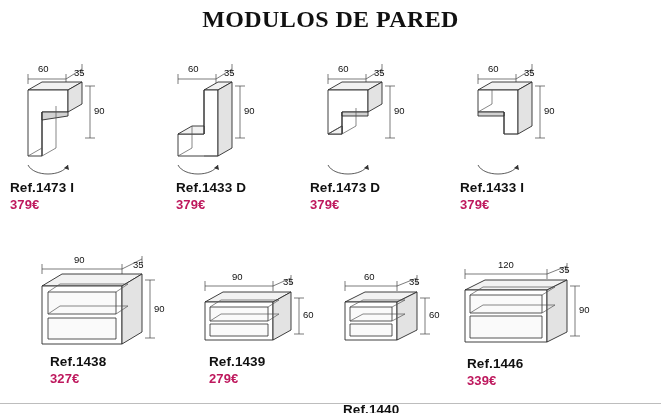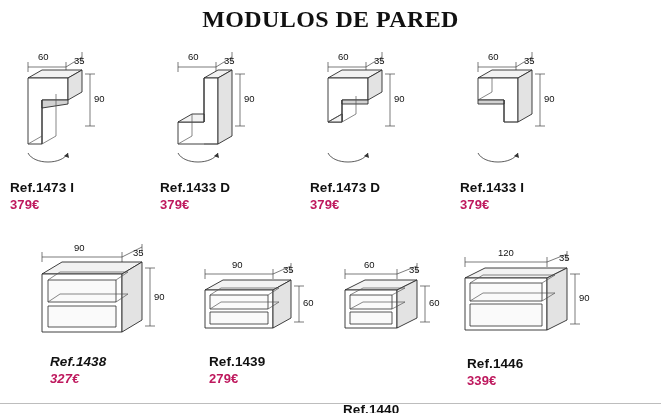--- a/index.html
+++ b/index.html
@@ -30,20 +30,21 @@
     font-size: 24px;
     font-weight: 700;
     letter-spacing: 0.4px;
     color: #111;
   }
   .item {
     position: absolute;
   }
   .fig {
     position: relative;
+    margin-top: 12px;
   }
   .caption {
     position: absolute;
     text-align: left;
     font-family: "Liberation Sans", sans-serif;
     line-height: 1.25;
   }
   .caption .ref {
     font-size: 13.5px;
     font-weight: 700;
@@ -146,21 +147,21 @@
         <line class="dimline" x1="80" y1="26" x2="80" y2="78"></line>
         <line class="dimline" x1="75" y1="26" x2="85" y2="26"></line>
         <line class="dimline" x1="75" y1="78" x2="85" y2="78"></line>
         <path class="arrowcurve" d="M18,105 C24,117 52,117 58,105"></path>
         <polygon fill="#333" points="58,105 54,108 59,110"></polygon>
       </svg>
       <div class="dim" style="left:28px; top:3px;">60</div>
       <div class="dim" style="left:64px; top:7px;">35</div>
       <div class="dim" style="left:84px; top:45px;">90</div>
     </div>
-    <div class="caption" style="left:0px; top:132px;">
+    <div class="caption" style="left:16px; top:132px;">
       <div class="ref">Ref.1433 D</div>
       <div class="price">379€</div>
     </div>
   </div>
 
   <div class="item" style="left:310px; top:48px;">
     <div class="fig">
       <svg width="110" height="110" viewBox="0 0 110 110">
         <line class="dimline" x1="18" y1="14" x2="18" y2="24"></line>
         <line class="dimline" x1="56" y1="14" x2="56" y2="24"></line>
@@ -247,21 +248,21 @@
         <polyline class="ln-thin" points="86,58 98,50"></polyline>
 
         <line class="dimline" x1="120" y1="24" x2="120" y2="82"></line>
         <line class="dimline" x1="115" y1="24" x2="125" y2="24"></line>
         <line class="dimline" x1="115" y1="82" x2="125" y2="82"></line>
       </svg>
       <div class="dim" style="left:44px; top:-2px;">90</div>
       <div class="dim" style="left:103px; top:3px;">35</div>
       <div class="dim" style="left:124px; top:47px;">90</div>
     </div>
-    <div class="caption" style="left:20px; top:110px;font-style:italic;">
+    <div class="caption" style="left:20px; top:110px;">
       <div class="ref">Ref.1438</div>
       <div class="price">327€</div>
     </div>
   </div>
 
   <div class="item" style="left:195px; top:264px;">
     <div class="fig">
       <svg width="120" height="80" viewBox="0 0 120 80">
         <line class="dimline" x1="10" y1="5" x2="10" y2="15"></line>
         <line class="dimline" x1="78" y1="5" x2="78" y2="15"></line>

